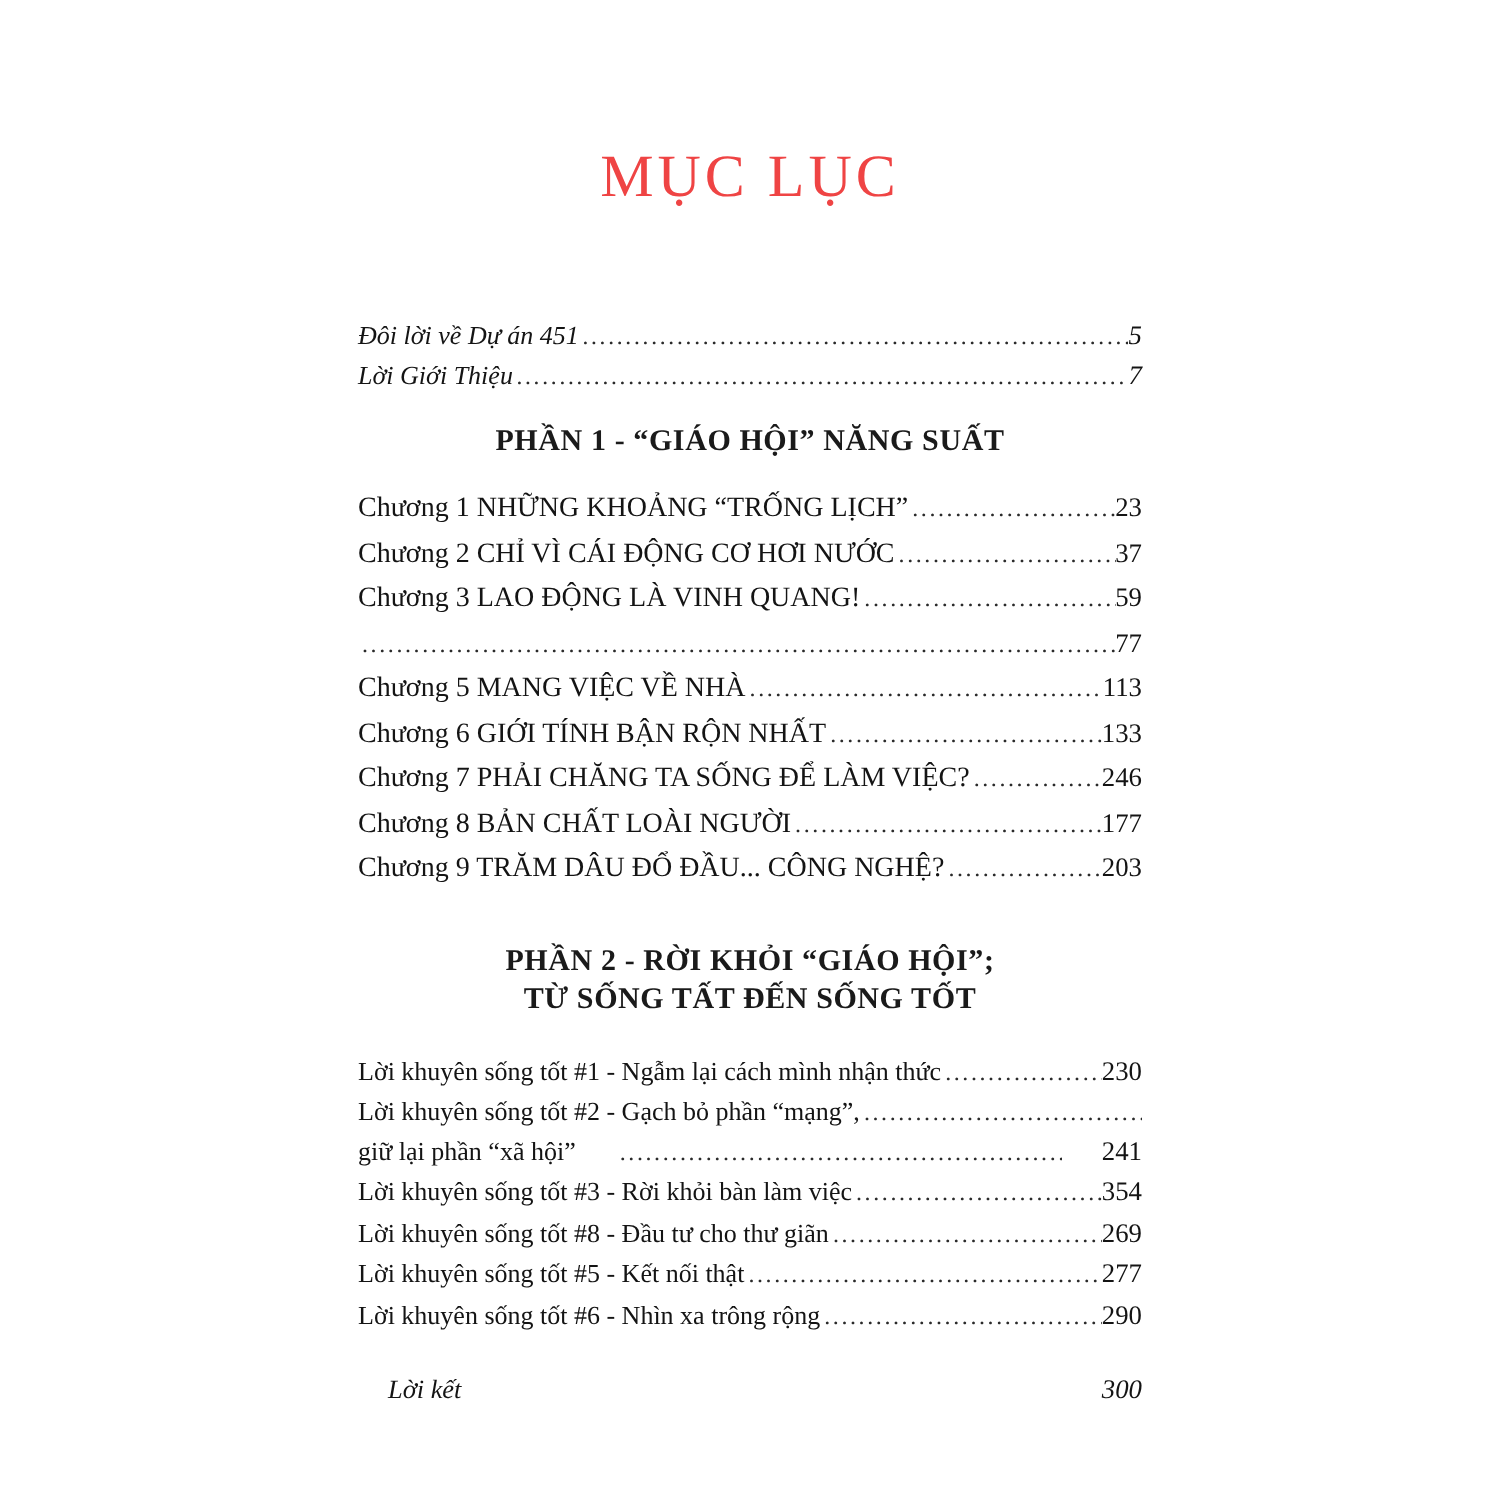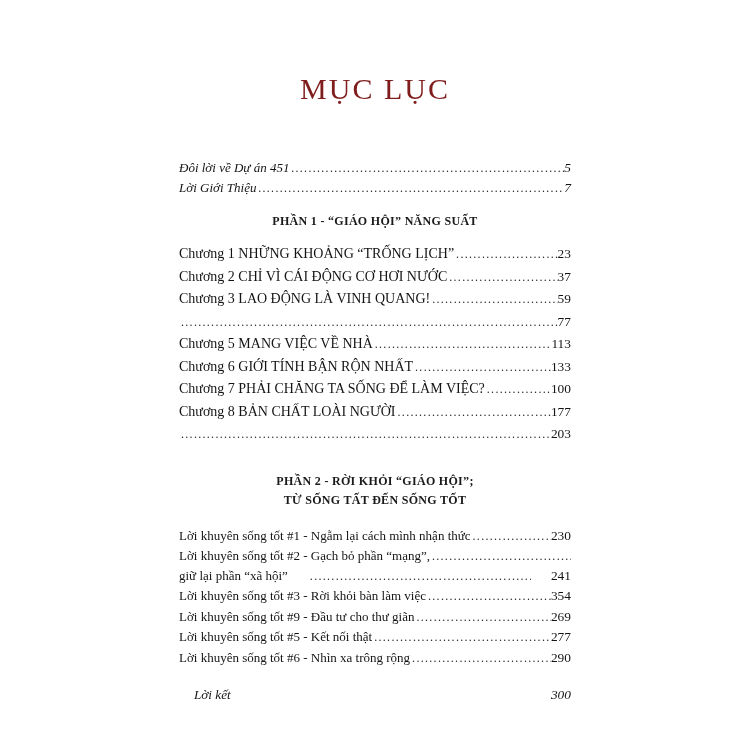--- a/index.html
+++ b/index.html
@@ -20,21 +20,21 @@
     height: 750px;
     box-sizing: border-box;
   }
   .title {
     text-align: center;
     font-size: 30px;
     letter-spacing: 2px;
     margin-top: 72px;
     font-family: "Liberation Serif", serif;
     font-weight: 400;
-    color: #7f1d1d;
+    color: #ef4444;
   }
   .content {
     margin: 0 auto;
     width: 392px;
     padding-top: 52px;
   }
   .entry {
     display: flex;
     align-items: baseline;
     font-size: 13.4px;
@@ -63,21 +63,21 @@
   .front-matter .entry {
     font-style: italic;
     font-size: 13px;
   }
   .front-matter {
     margin-bottom: 14px;
   }
   .part-head {
     text-align: center;
     font-weight: bold;
-    font-size: 12px;
+    font-size: 15px;
     letter-spacing: 0.3px;
     margin: 14px 0 12px 0;
     line-height: 19px;
   }
   .part-head.part2 {
     margin-top: 26px;
     margin-bottom: 4px;
   }
   .chapters .entry {
     font-size: 14px;
@@ -157,28 +157,29 @@
         <span class="page-num">113</span>
       </div>
       <div class="entry">
         <span class="label">Chương 6 GIỚI TÍNH BẬN RỘN NHẤT</span>
         <span class="dots">........................................................................................................</span>
         <span class="page-num">133</span>
       </div>
       <div class="entry">
         <span class="label">Chương 7 PHẢI CHĂNG TA SỐNG ĐỂ LÀM VIỆC?</span>
         <span class="dots">........................................................................................................</span>
-        <span class="page-num">100</span>
+        <span class="page-num">246</span>
       </div>
       <div class="entry">
         <span class="label">Chương 8 BẢN CHẤT LOÀI NGƯỜI</span>
         <span class="dots">........................................................................................................</span>
         <span class="page-num">177</span>
       </div>
       <div class="entry">
+        <span class="label">Chương 9 TRĂM DÂU ĐỔ ĐẦU... CÔNG NGHỆ?</span>
         <span class="dots">........................................................................................................</span>
         <span class="page-num">203</span>
       </div>
     </div>
 
     <div class="part-head part2">
       <span class="part2-line1">PHẦN 2 - RỜI KHỎI “GIÁO HỘI”;</span>
       <span class="part2-line2">TỪ SỐNG TẤT ĐẾN SỐNG TỐT</span>
     </div>
 
@@ -197,21 +198,21 @@
         <span class="label">giữ lại phần “xã hội”</span>
         <span class="dots">........................................................................................................</span>
         <span class="page-num">241</span>
       </div>
       <div class="entry">
         <span class="label">Lời khuyên sống tốt #3 - Rời khỏi bàn làm việc</span>
         <span class="dots">........................................................................................................</span>
         <span class="page-num">354</span>
       </div>
       <div class="entry">
-        <span class="label">Lời khuyên sống tốt #9 - Đầu tư cho thư giãn</span>
+        <span class="label">Lời khuyên sống tốt #8 - Đầu tư cho thư giãn</span>
         <span class="dots">........................................................................................................</span>
         <span class="page-num">269</span>
       </div>
       <div class="entry">
         <span class="label">Lời khuyên sống tốt #5 - Kết nối thật</span>
         <span class="dots">........................................................................................................</span>
         <span class="page-num">277</span>
       </div>
       <div class="entry">
         <span class="label">Lời khuyên sống tốt #6 - Nhìn xa trông rộng</span>

